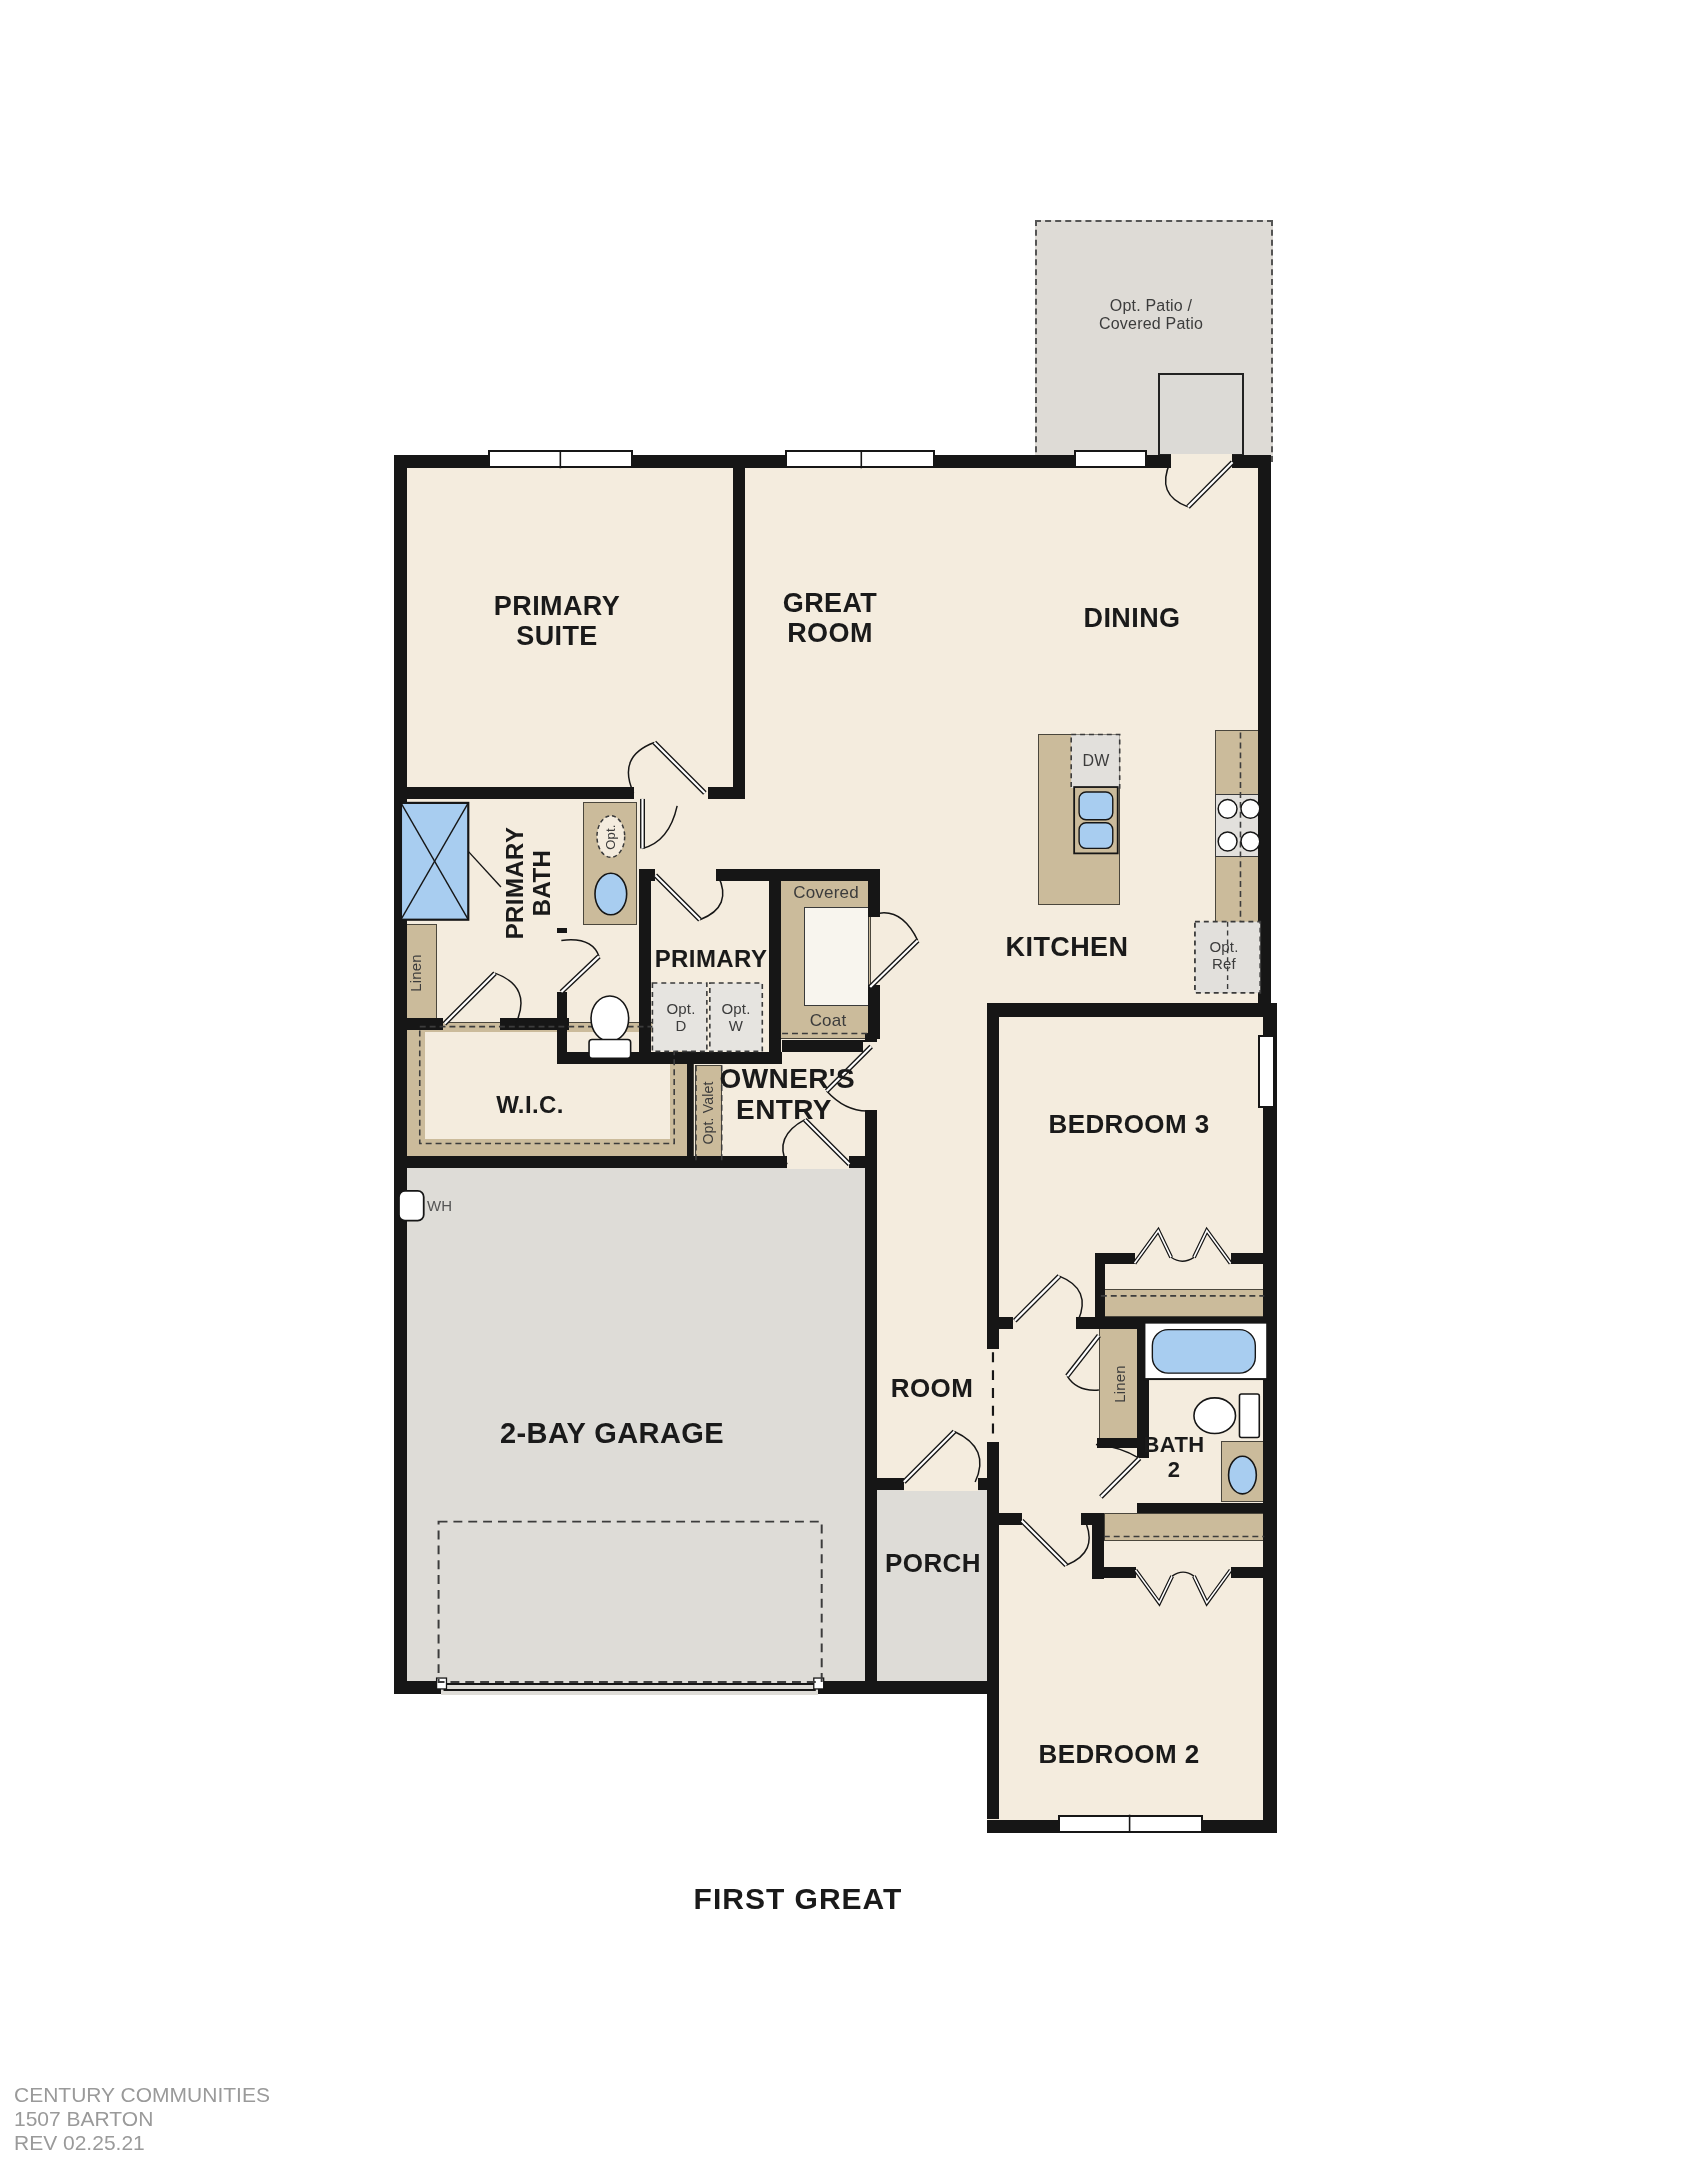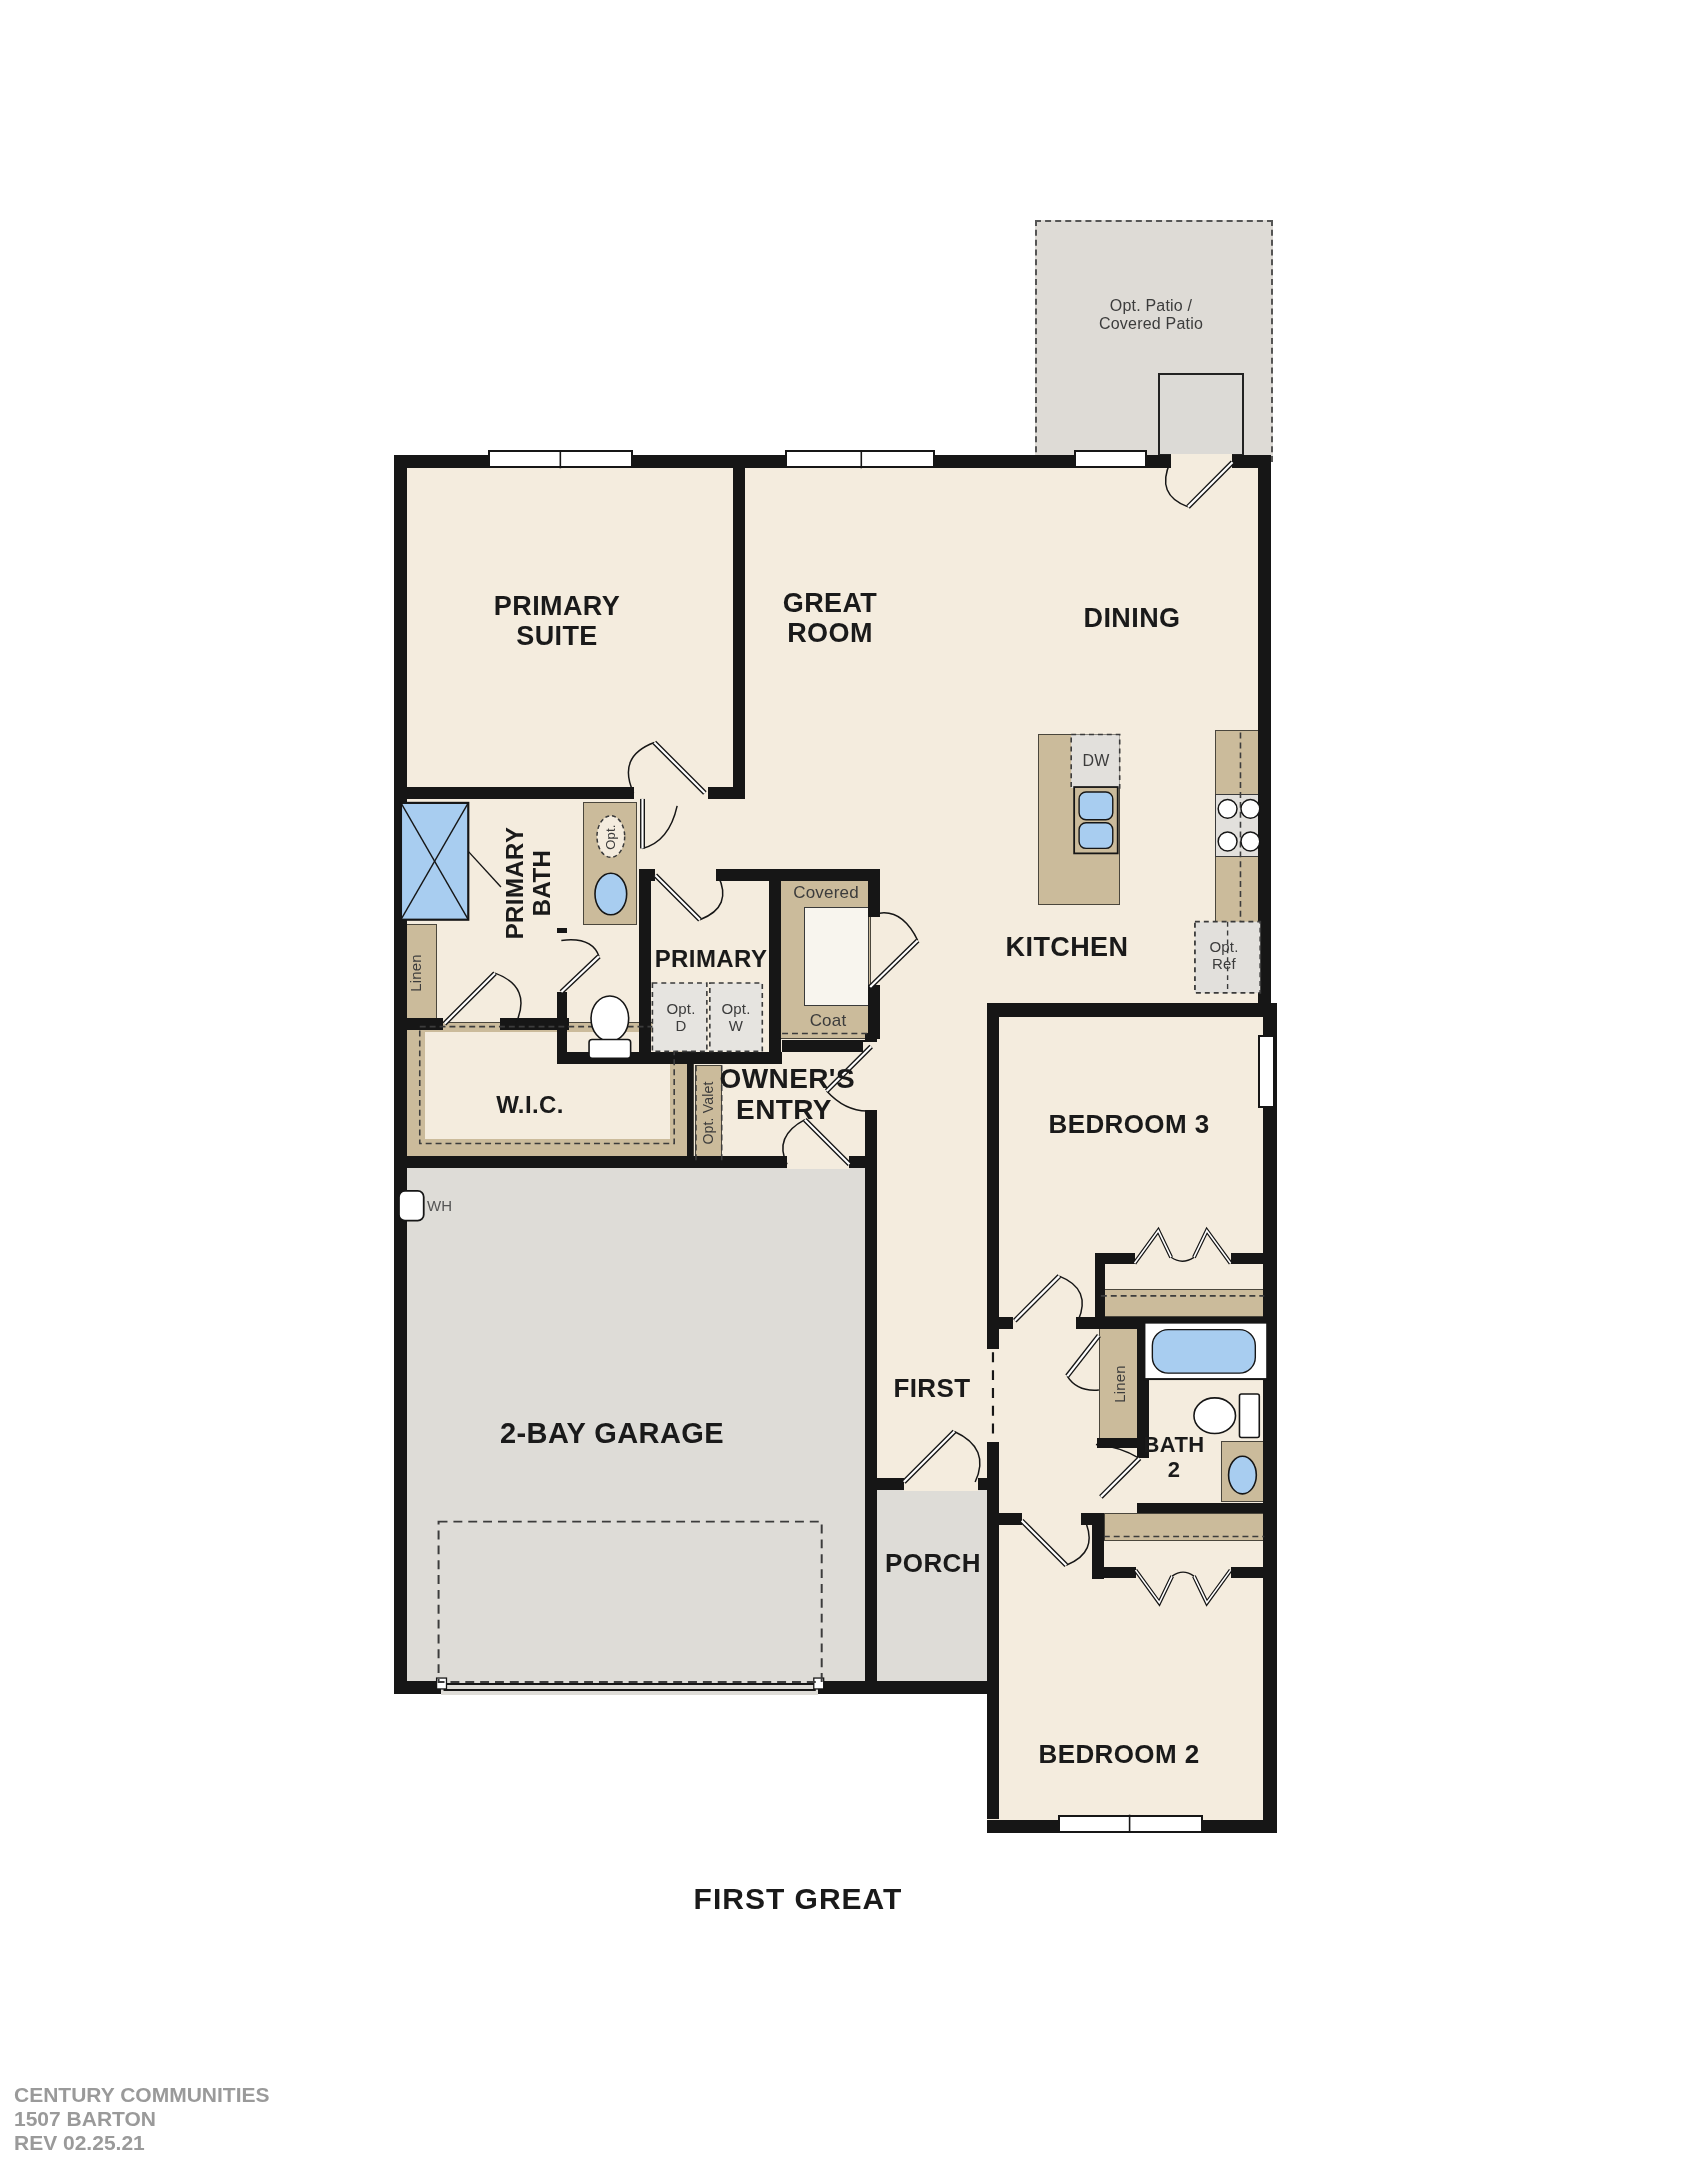--- a/index.html
+++ b/index.html
@@ -10,21 +10,21 @@
   .open{background:#f4ecde;}
   .open.gray{background:#dedcd7;}
   .win{background:#ffffff;border:2px solid #161616;}
   .tan{background:#cbbb9b;border:1px solid #4a463c;}
   .box{background:#e2e0dc;border:1px solid #3a3a3a;}
   .lbl{transform:translate(-50%,-50%);font-weight:bold;color:#1a1a1a;text-align:center;
        line-height:1.12;letter-spacing:0.4px;white-space:normal;}
   .lbl.sm{font-weight:normal;color:#3c3c3c;letter-spacing:0.2px;}
   .lbl.vert{transform:translate(-50%,-50%) rotate(-90deg);}
   .lbl.leftanch{transform:translate(0,-50%);text-align:left;}
-  .footer{position:absolute;left:14px;top:2083px;color:#9a9a9a;font-weight:bold;
+  .footer{position:absolute;left:14px;top:2083px;color:#9a9a9a;font-weight:normal;
           font-size:21px;line-height:24px;text-align:left;}
   svg.overlay{position:absolute;left:0;top:0;}
 </style>
 </head>
 <body>
 
 <div class="stage">
 
   <div class="floor" style="left:1035px;top:220px;width:238px;height:242px;background:#dedbd6;
               border-left:2px dashed #555;border-top:2px dashed #555;border-right:2px dashed #555;"></div>
@@ -294,21 +294,21 @@
 
   <div class="lbl sm" style="left:1151px;top:315px;width:115px;font-size:16px;">Opt. Patio / Covered Patio</div>
   <div class="lbl" style="left:557px;top:621px;width:168px;font-size:27px;">PRIMARY SUITE</div>
   <div class="lbl" style="left:830px;top:618px;width:119px;font-size:27px;">GREAT ROOM</div>
   <div class="lbl" style="left:1132px;top:618px;width:198px;font-size:27px;">DINING</div>
   <div class="lbl" style="left:1067px;top:947px;width:218px;font-size:27px;">KITCHEN</div>
   <div class="lbl vert" style="left:529px;top:883px;width:129px;font-size:24px;">PRIMARY BATH</div>
   <div class="lbl" style="left:711px;top:959px;width:198px;font-size:24px;">PRIMARY</div>
   <div class="lbl" style="left:530px;top:1105px;width:158px;font-size:24px;">W.I.C.</div>
   <div class="lbl" style="left:784px;top:1094px;width:129px;font-size:28px;">OWNER'S ENTRY</div>
-  <div class="lbl" style="left:932px;top:1389px;width:178px;font-size:26px;">FIRST</div>
+  <div class="lbl" style="left:932px;top:1389px;width:178px;font-size:26px;">ROOM</div>
   <div class="lbl" style="left:933px;top:1564px;width:178px;font-size:26px;">PORCH</div>
   <div class="lbl" style="left:612px;top:1433px;width:317px;font-size:29px;">2-BAY GARAGE</div>
   <div class="lbl" style="left:1129px;top:1125px;width:257px;font-size:26px;">BEDROOM 3</div>
   <div class="lbl" style="left:1174px;top:1458px;width:79px;font-size:22px;">BATH 2</div>
   <div class="lbl" style="left:1119px;top:1755px;width:257px;font-size:26px;">BEDROOM 2</div>
 
   <div class="lbl sm" style="left:826px;top:893px;width:99px;font-size:17px;">Covered</div>
   <div class="lbl sm" style="left:828px;top:1021px;width:99px;font-size:17px;">Coat</div>
   <div class="lbl sm" style="left:1096px;top:761px;width:59px;font-size:16px;">DW</div>
   <div class="lbl sm" style="left:681px;top:1018px;width:44px;font-size:15px;">Opt. D</div>

